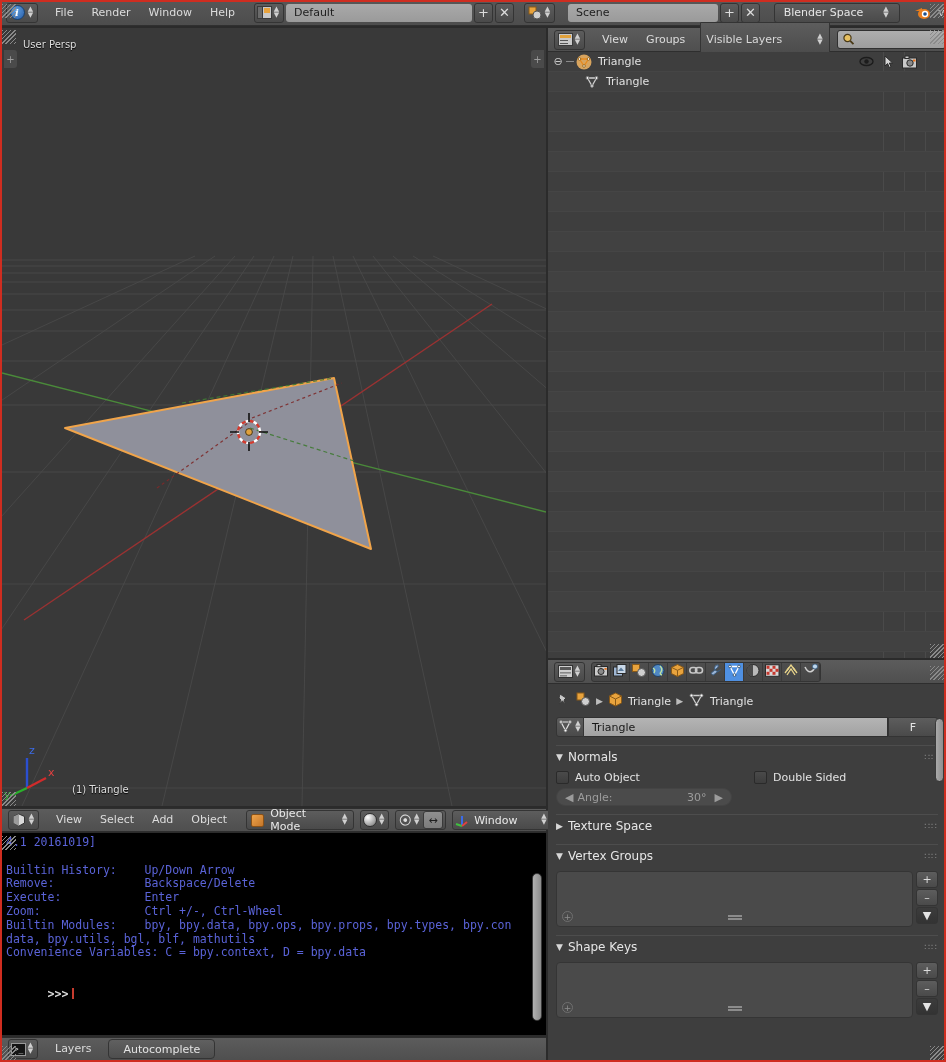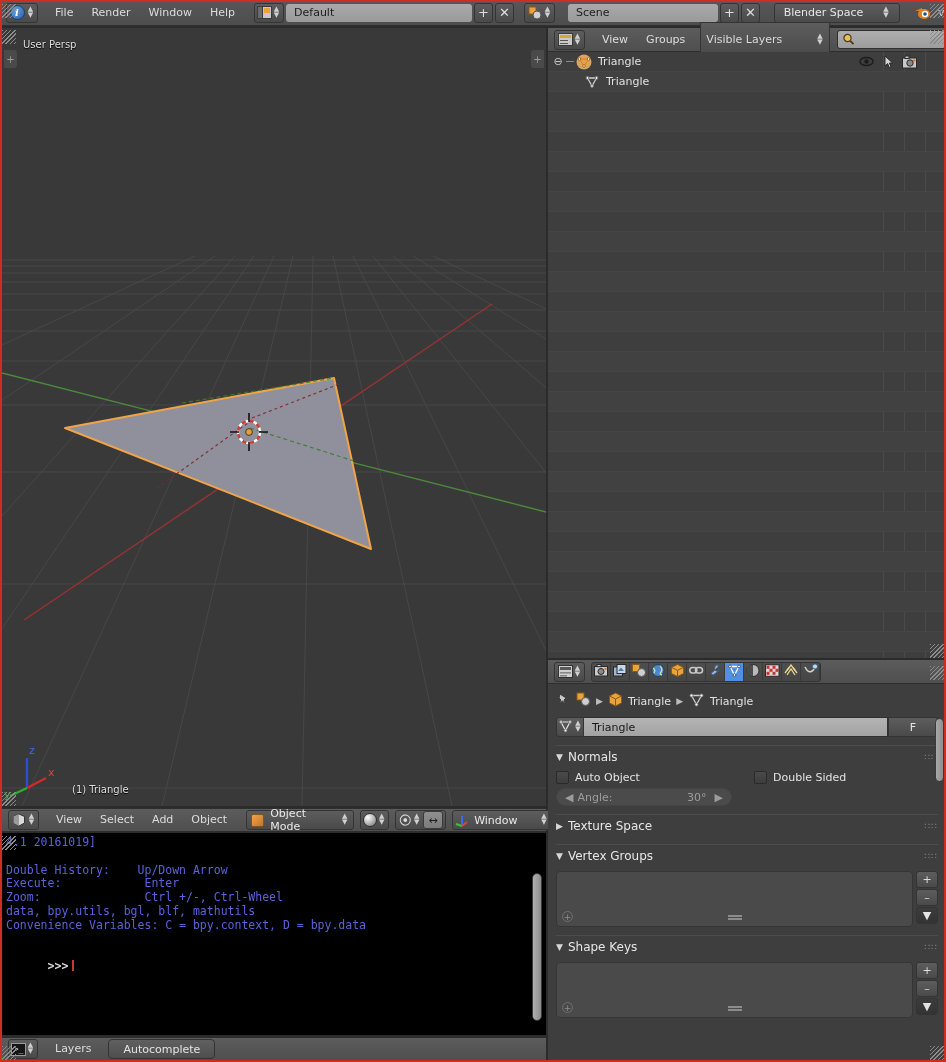--- a/index.html
+++ b/index.html
@@ -480,23 +480,25 @@
           <span>▲</span>
           <span>▼</span>
         </span>
     </div>
   </div>
 
   <div id="console">
     <div id="console-lines">
         <div class="row c-blue">4.1 20161019]</div>
         <div class="row c-blue">&nbsp;</div>
-        <div class="row c-blue">Double History:    Up/Down Arrow</div>
+        <div class="row c-blue">Builtin History:    Up/Down Arrow</div>
+        <div class="row c-blue">Remove:             Backspace/Delete</div>
         <div class="row c-blue">Execute:            Enter</div>
         <div class="row c-blue">Zoom:               Ctrl +/-, Ctrl-Wheel</div>
+        <div class="row c-blue">Builtin Modules:    bpy, bpy.data, bpy.ops, bpy.props, bpy.types, bpy.con</div>
         <div class="row c-blue">data, bpy.utils, bgl, blf, mathutils</div>
         <div class="row c-blue">Convenience Variables: C = bpy.context, D = bpy.data</div>
         <div class="row c-blue">&nbsp;</div>
       </div>
     <div class="row">
       <span class="c-prompt">&gt;&gt;&gt;</span><span class="caret"></span>
     </div>
     <div id="console-scroll"></div>
   </div>
 

